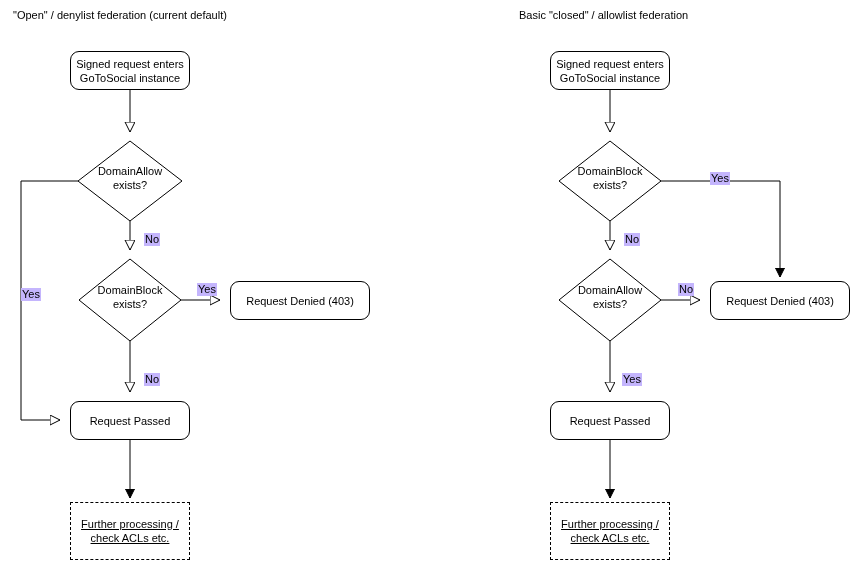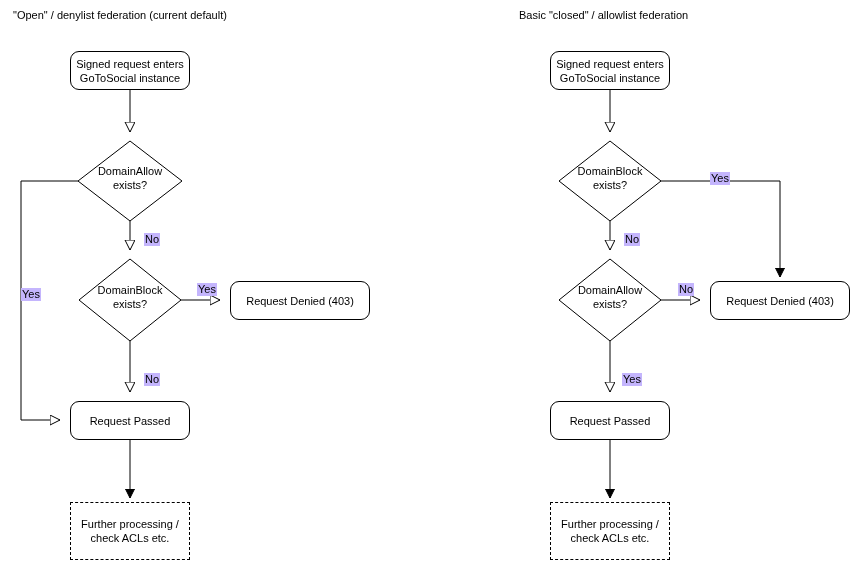--- a/index.html
+++ b/index.html
@@ -46,20 +46,21 @@
     background: #ffffff;
   }
   .node.rounded {
     border: 1px solid #000000;
     border-radius: 9px;
   }
   .node.dashed {
     border: 1px dashed #000000;
     border-radius: 0;
     background: transparent;
+    text-decoration: underline;
   }
   .node .label {
     padding: 0 4px;
     white-space: pre-line;
   }
   .diamond-label {
     position: absolute;
     font-size: 11px;
     line-height: 14px;
     text-align: center;

